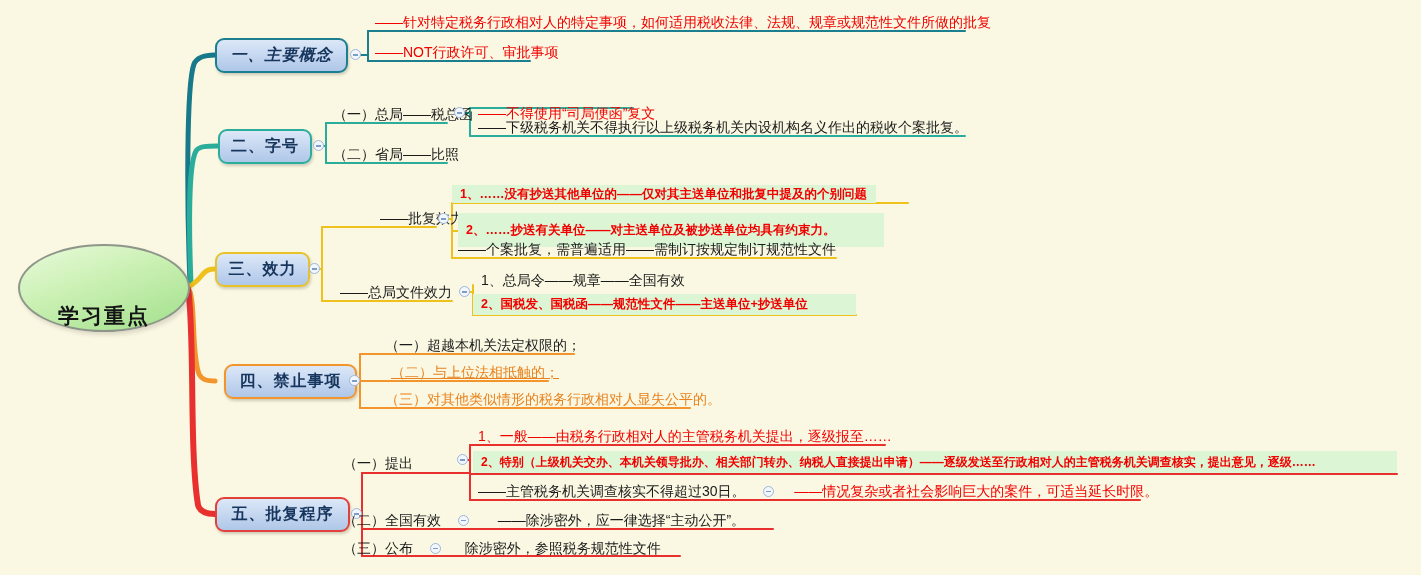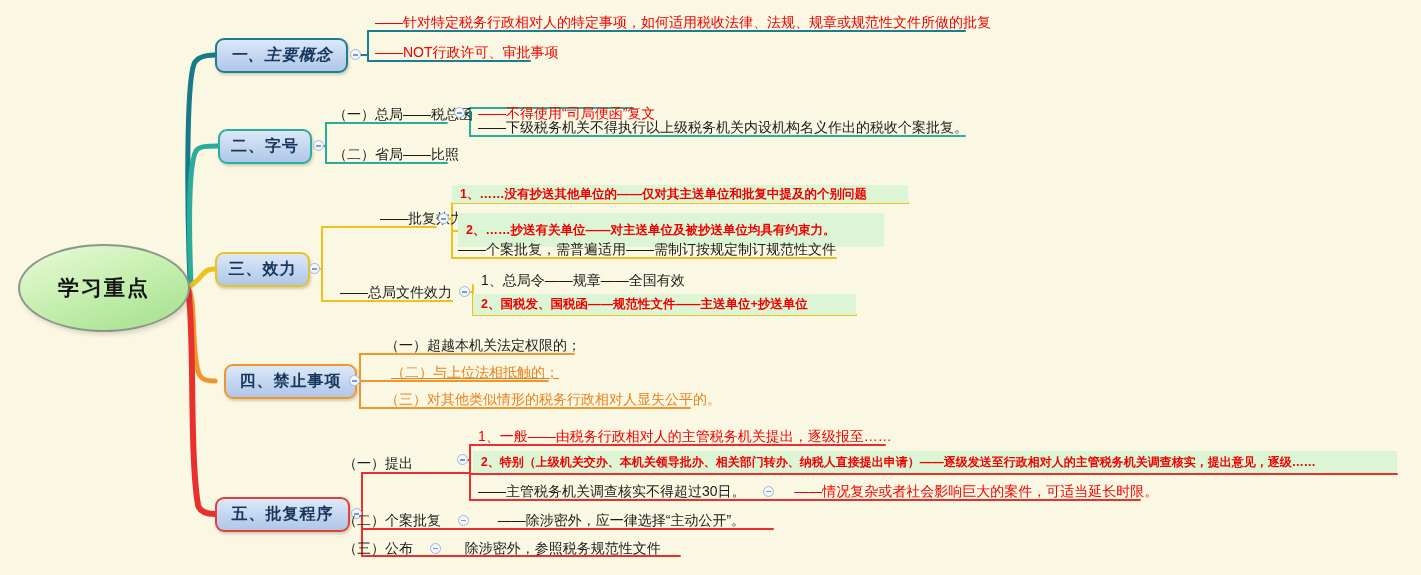--- a/index.html
+++ b/index.html
@@ -3,21 +3,21 @@
 <meta charset="utf-8">
 <style>
   html,body{margin:0;padding:0;}
   body{font-family:"Liberation Sans","DejaVu Sans",sans-serif;}
   #canvas{position:relative;width:1421px;height:575px;background:#FAF8E2;overflow:hidden;}
   svg.lines{position:absolute;left:0;top:0;}
 
   
   .central{position:absolute;left:18px;top:244px;width:168px;height:84px;border-radius:50%;
     background:linear-gradient(160deg,#E9FADB 0%,#C9F0B2 45%,#A2E08B 100%);
-    border:2px solid #8E968A;display:flex;align-items:center;justify-content:center;
+    border:2px solid #8E968A;display:flex;align-items:flex-end;justify-content:center;
     font-size:21px;font-weight:bold;color:#141414;letter-spacing:2px;
     box-shadow:2px 3px 4px rgba(0,0,0,0.12);}
 
   
   .topic{position:absolute;height:35px;border-radius:9px;display:flex;align-items:center;justify-content:center;
     background:linear-gradient(180deg,#DCE8F8 0%,#C3D5EF 55%,#AFC7E8 100%);
     font-size:16px;font-weight:bold;color:#17365D;letter-spacing:1px;
     box-shadow:1px 2px 3px rgba(0,0,0,0.18);box-sizing:border-box;}
   .t1{left:215px;top:38px;width:133px;border:2px solid #1B7F90;font-style:italic;}
   .t2{left:218px;top:129px;width:94px;border:2px solid #2AAE9B;}
@@ -137,21 +137,21 @@
   <div class="row red" style="left:375px;top:44px;">——NOT行政许可、审批事项</div>
 
   <div class="row" style="left:333px;top:106px;">（一）总局——税总函</div>
   <div class="collapse" style="left:454px;top:107px;"></div>
   <div class="row red" style="left:478px;top:91px;margin-top:14px;">——不得使用“司局便函”复文</div>
   <div class="row" style="left:478px;top:119px;">——下级税务机关不得执行以上级税务机关内设机构名义作出的税收个案批复。</div>
   <div class="row" style="left:333px;top:146px;">（二）省局——比照</div>
 
   <div class="row" style="left:360px;top:210px;margin-left:20px;">——批复效力</div>
   <div class="collapse" style="left:438px;top:213px;"></div>
-  <div class="hl" style="left:452px;top:185px;width:456px;height:18px;">1、……没有抄送其他单位的——仅对其主送单位和批复中提及的个别问题</div>
+  <div class="hl" style="left:452px;top:185px;width:424px;height:18px;">1、……没有抄送其他单位的——仅对其主送单位和批复中提及的个别问题</div>
   <div class="hl" style="left:458px;top:213px;width:426px;height:34px;">2、……抄送有关单位——对主送单位及被抄送单位均具有约束力。</div>
   <div class="row" style="left:458px;top:241px;">——个案批复，需普遍适用——需制订按规定制订规范性文件</div>
 
   <div class="row" style="left:340px;top:284px;">——总局文件效力</div>
   <div class="collapse" style="left:459px;top:286px;"></div>
   <div class="row" style="left:481px;top:272px;">1、总局令——规章——全国有效</div>
   <div class="hl" style="left:473px;top:294px;width:383px;height:21px;">2、国税发、国税函——规范性文件——主送单位+抄送单位</div>
 
   <div class="row" style="left:385px;top:337px;">（一）超越本机关法定权限的；</div>
   <div class="row orange" style="left:391px;top:364px;text-decoration:underline;">（二）与上位法相抵触的；</div>
@@ -161,21 +161,21 @@
   <div class="collapse" style="left:457px;top:454px;"></div>
   <div class="row red" style="left:478px;top:428px;">1、一般——由税务行政相对人的主管税务机关提出，逐级报至……</div>
   <div class="hl" style="left:473px;top:451px;width:924px;height:22px;font-size:12px;">2、特别（上级机关交办、本机关领导批办、相关部门转办、纳税人直接提出申请）——逐级发送至行政相对人的主管税务机关调查核实，提出意见，逐级……</div>
   <div class="row" style="left:478px;top:483px;">
     <span>——主管税务机关调查核实不得超过30日。</span>
     <span class="collapse inline" style="margin:0 16px 2px 14px;"></span>
     <span class="red">——情况复杂或者社会影响巨大的案件，可适当延长时限。</span>
   </div>
 
   <div class="row" style="left:343px;top:512px;">
-    <span>（二）个案批复</span>
+    <span>（二）全国有效</span>
     <span class="collapse inline" style="margin:0 0 2px 13px;"></span>
     <span style="margin-left:25px;margin-top:34px;">——除涉密外，应一律选择“主动公开”。</span>
   </div>
 
   <div class="row" style="left:343px;top:540px;">
     <span>（三）公布</span>
     <span class="collapse inline" style="margin:0 0 2px 13px;"></span>
     <span style="margin-left:20px;">除涉密外，参照税务规范性文件</span>
   </div>
 

